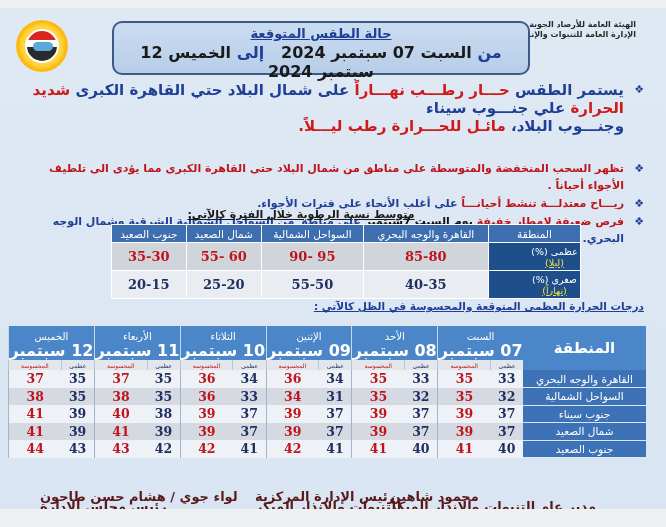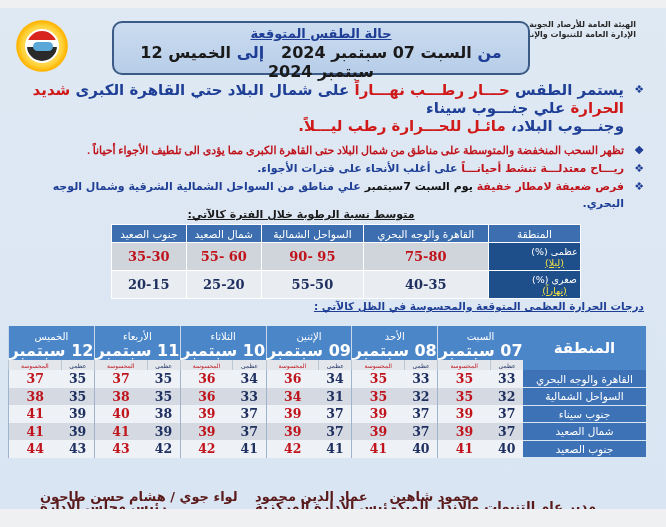--- a/index.html
+++ b/index.html
@@ -51,21 +51,21 @@
     position: absolute; right: 22px; top: 73px; width: 630px; direction: rtl; text-align: right;
   }
   .bullet { position: relative; padding-right: 20px; font-weight: bold; }
   .bullet::before {
     content: "\2756"; position: absolute; right: 0; top: 0; color: #1f3f96; font-size: 11px;
   }
   .b1 { font-size: 15px; line-height: 18px; color: #1f3f96; }
   .b1 .red { color: #d01a1a; }
   .b1 .line2 { display: block; }
   .bsmall { font-size: 11px; line-height: 17px; margin-top: 1px; }
-  .b2 { color: #c0141c; margin-top: 7px; font-family: Liberation Serif, serif; }
+  .b2 { color: #c0141c; margin-top: 25px; }
   .b3 { color: #1f3f96; }
   .b3 .red { color: #c0141c; }
   .b4 { color: #1f3f96; }
   .b4 .red { color: #c0141c; }
   .b4 .black { color: #111; }
   .hum-caption {
     position: absolute; left: 0; width: 602px; top: 200px; text-align: center; direction: rtl;
     font-size: 11px; font-weight: bold; color: #1a1a1a; text-decoration: underline;
   }
   table { border-collapse: collapse; }
@@ -189,21 +189,21 @@
       <th>القاهرة والوجه البحري</th>
       <th>السواحل الشمالية</th>
       <th>شمال الصعيد</th>
       <th>جنوب الصعيد</th>
     </tr>
     <tr class="r-max">
       <td class="rowlabel">
         <span>عظمى (%)</span>
         <span class="yel">(ليلا)</span>
       </td>
-      <td class="val">75-80</td>
+      <td class="val">85-80</td>
       <td class="val">95 -90</td>
       <td class="val">60 -55</td>
       <td class="val">35-30</td>
     </tr>
     <tr class="r-min">
       <td class="rowlabel">
         <span>صغرى (%)</span>
         <span class="yel">(نهاراً)</span>
       </td>
       <td class="val">40-35</td>
@@ -319,21 +319,20 @@
           <td class="v feel">44</td>
         </tr>
       </tbody>
   </table>
 
   <div class="sig sig-1">
     <div>محمود شاهين</div>
     <div>مدير عام التنبوات والإنذار المبكر</div>
   </div>
   <div class="sig sig-2">
-    <div>عماد الدين محمود</div>
     <div>رئيس الإدارة المركزية للتنبوات والإنذار المبكر</div>
   </div>
   <div class="sig sig-3">
     <div>لواء جوي / هشام حسن طاحون</div>
     <div>رئيس مجلس الإدارة</div>
   </div>
 </div>
 <div class="bottom-band"></div>
 
 </body></html>

